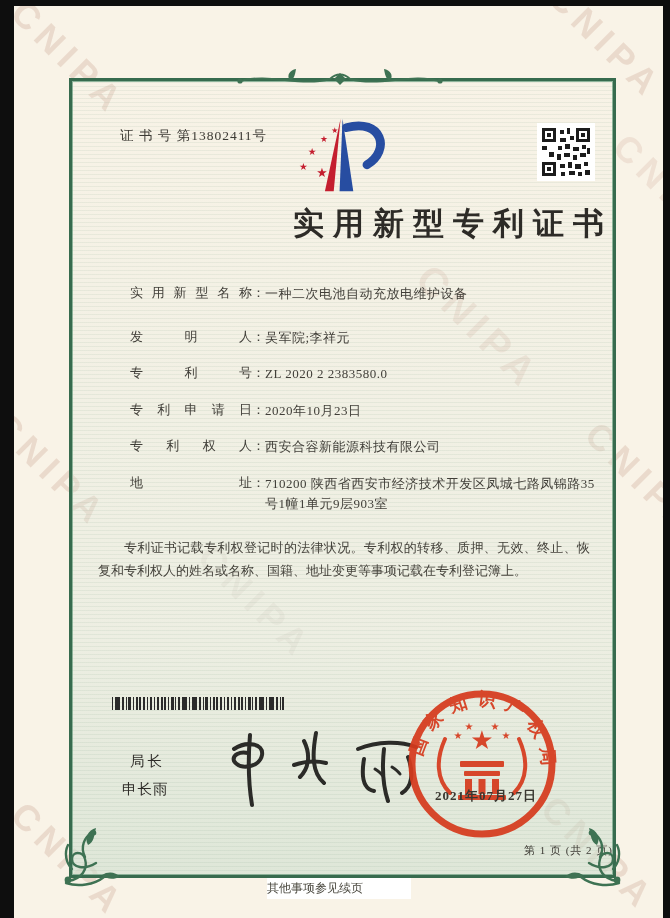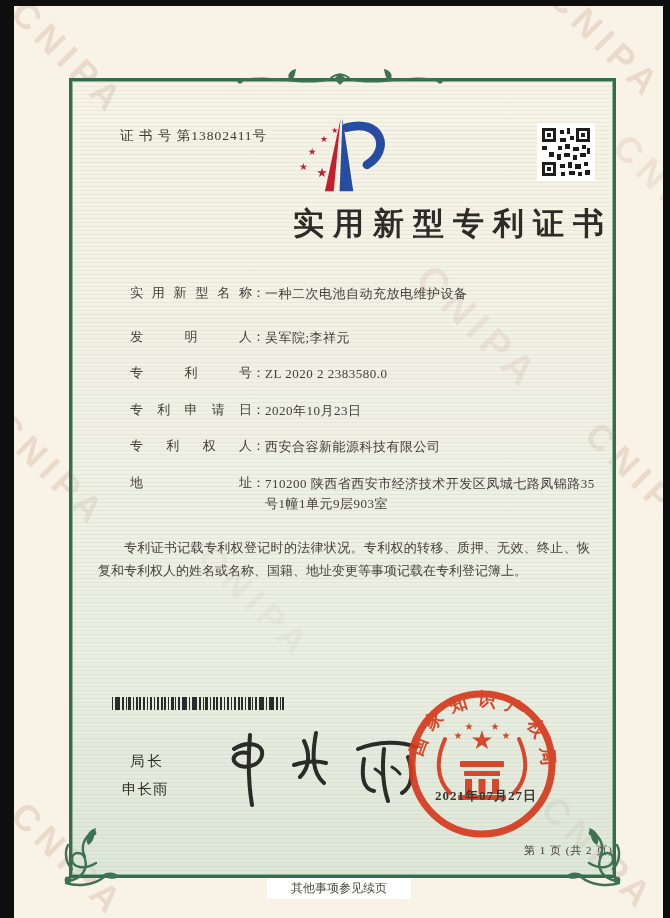--- a/index.html
+++ b/index.html
@@ -80,21 +80,21 @@
     position:absolute;left:343px;top:706px;width:142px;text-align:center;
     font-size:13px;font-weight:bold;color:#3a3831;letter-spacing:1px;
   }
   .page-footer{
     position:absolute;left:0;top:762px;width:100%;text-align:right;
     font-size:11px;color:#3c3a34;letter-spacing:1px;
   }
   
   .note{
     position:absolute;left:253px;top:872px;width:144px;height:21px;z-index:1;
-    background:#ffffff;text-align:center;font-size:12px;line-height:21px;color:#4a483f;
+    background:#ffffff;text-align:left;font-size:12px;line-height:21px;color:#4a483f;
   }
   
   .orn{position:absolute;z-index:3;}
   .orn-bl{left:-14px;bottom:-16px;}
   .orn-br{right:-14px;bottom:-16px;transform:scaleX(-1);}
   .orn-top{left:158px;top:-14px;}
 </style>
 </head>
 <body>
 

